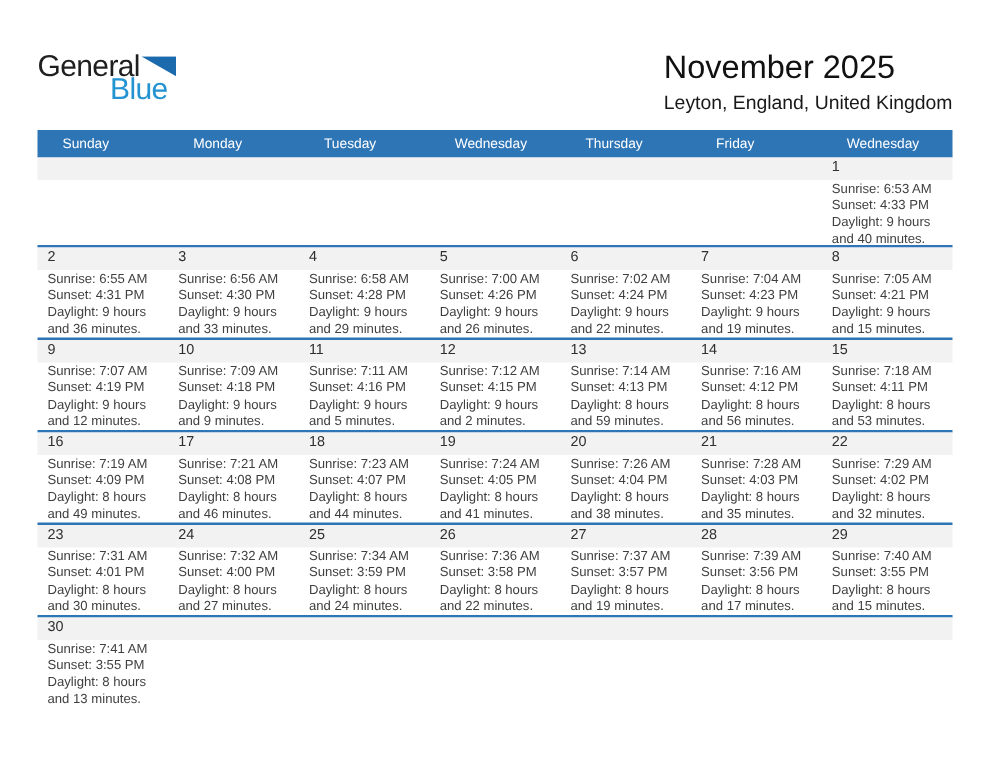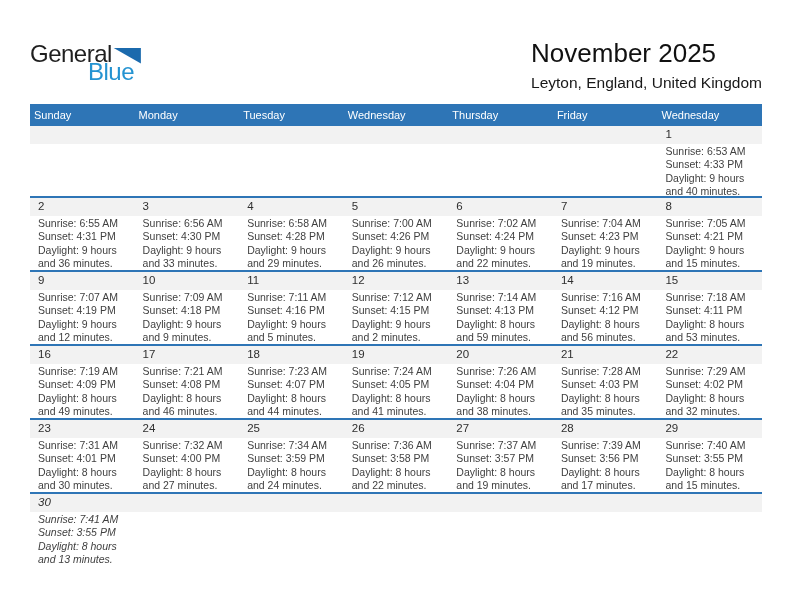--- a/index.html
+++ b/index.html
@@ -5,41 +5,41 @@
   * { margin: 0; padding: 0; box-sizing: border-box; }
   html, body { width: 792px; height: 612px; background: #ffffff; overflow: hidden;
     font-family: "Liberation Sans", sans-serif; }
 
   .page { position: relative; width: 792px; height: 612px; background: #fff; }
 
   
   .top-header { position: relative; height: 104px; }
 
   .logo { position: absolute; left: 30px; top: 42px; width: 120px; }
-  .logo-line1 { display: flex; align-items: center; }
+  .logo-line1 { display: flex; align-items: flex-start; }
   .logo-general { font-size: 24px; letter-spacing: -0.5px; color: #1f1f1f; line-height: 24px; }
   .logo-triangle { width: 28px; height: 16px; margin-top: 3px; margin-left: 1px;
     background: #1b6aad; clip-path: polygon(0 0, 100% 0, 100% 100%); }
   .logo-blue { font-size: 24px; letter-spacing: -0.5px; color: #2493d1; line-height: 20px;
     margin-left: 58px; margin-top: -4px; }
 
   .titles { position: absolute; right: 30px; top: 38px; text-align: left; }
   .title { font-size: 26px; color: #111111; line-height: 30px; }
   .subtitle { font-size: 15.5px; color: #181818; line-height: 22px; margin-top: 4px; }
 
   
   .calendar { position: absolute; left: 30px; top: 104px; width: 732px; }
 
   .weekday-header { display: flex; height: 22px; background: #2e75b6; }
   .weekday-cell { flex: 1 1 0; color: #ffffff; font-size: 11px; line-height: 22px;
-    padding-left: 4px; overflow: hidden; white-space: nowrap; }
+    padding-left: 20px; overflow: hidden; white-space: nowrap; }
 
   .week-row { border-bottom: 2px solid #2e75b6; height: 74px; }
   .week-row.first { height: 72px; }
-  .week-row.last { height: 84px; border-bottom: none; font-style: italic; }
+  .week-row.last { height: 84px; border-bottom: none; }
 
   .day-strip { display: flex; height: 18px; background: #f2f2f2; }
   .day-num { flex: 1 1 0; font-size: 11.5px; color: #2f2f2f; padding-left: 8px;
     padding-top: 2px; white-space: nowrap; }
 
   .week-body { display: flex; }
   .day-cell { flex: 1 1 0; padding: 1px 4px 0 8px; overflow: hidden; }
   .day-line { font-size: 10.5px; line-height: 13.4px; color: #3f3f3f; white-space: nowrap; }
 </style>
 </head>

